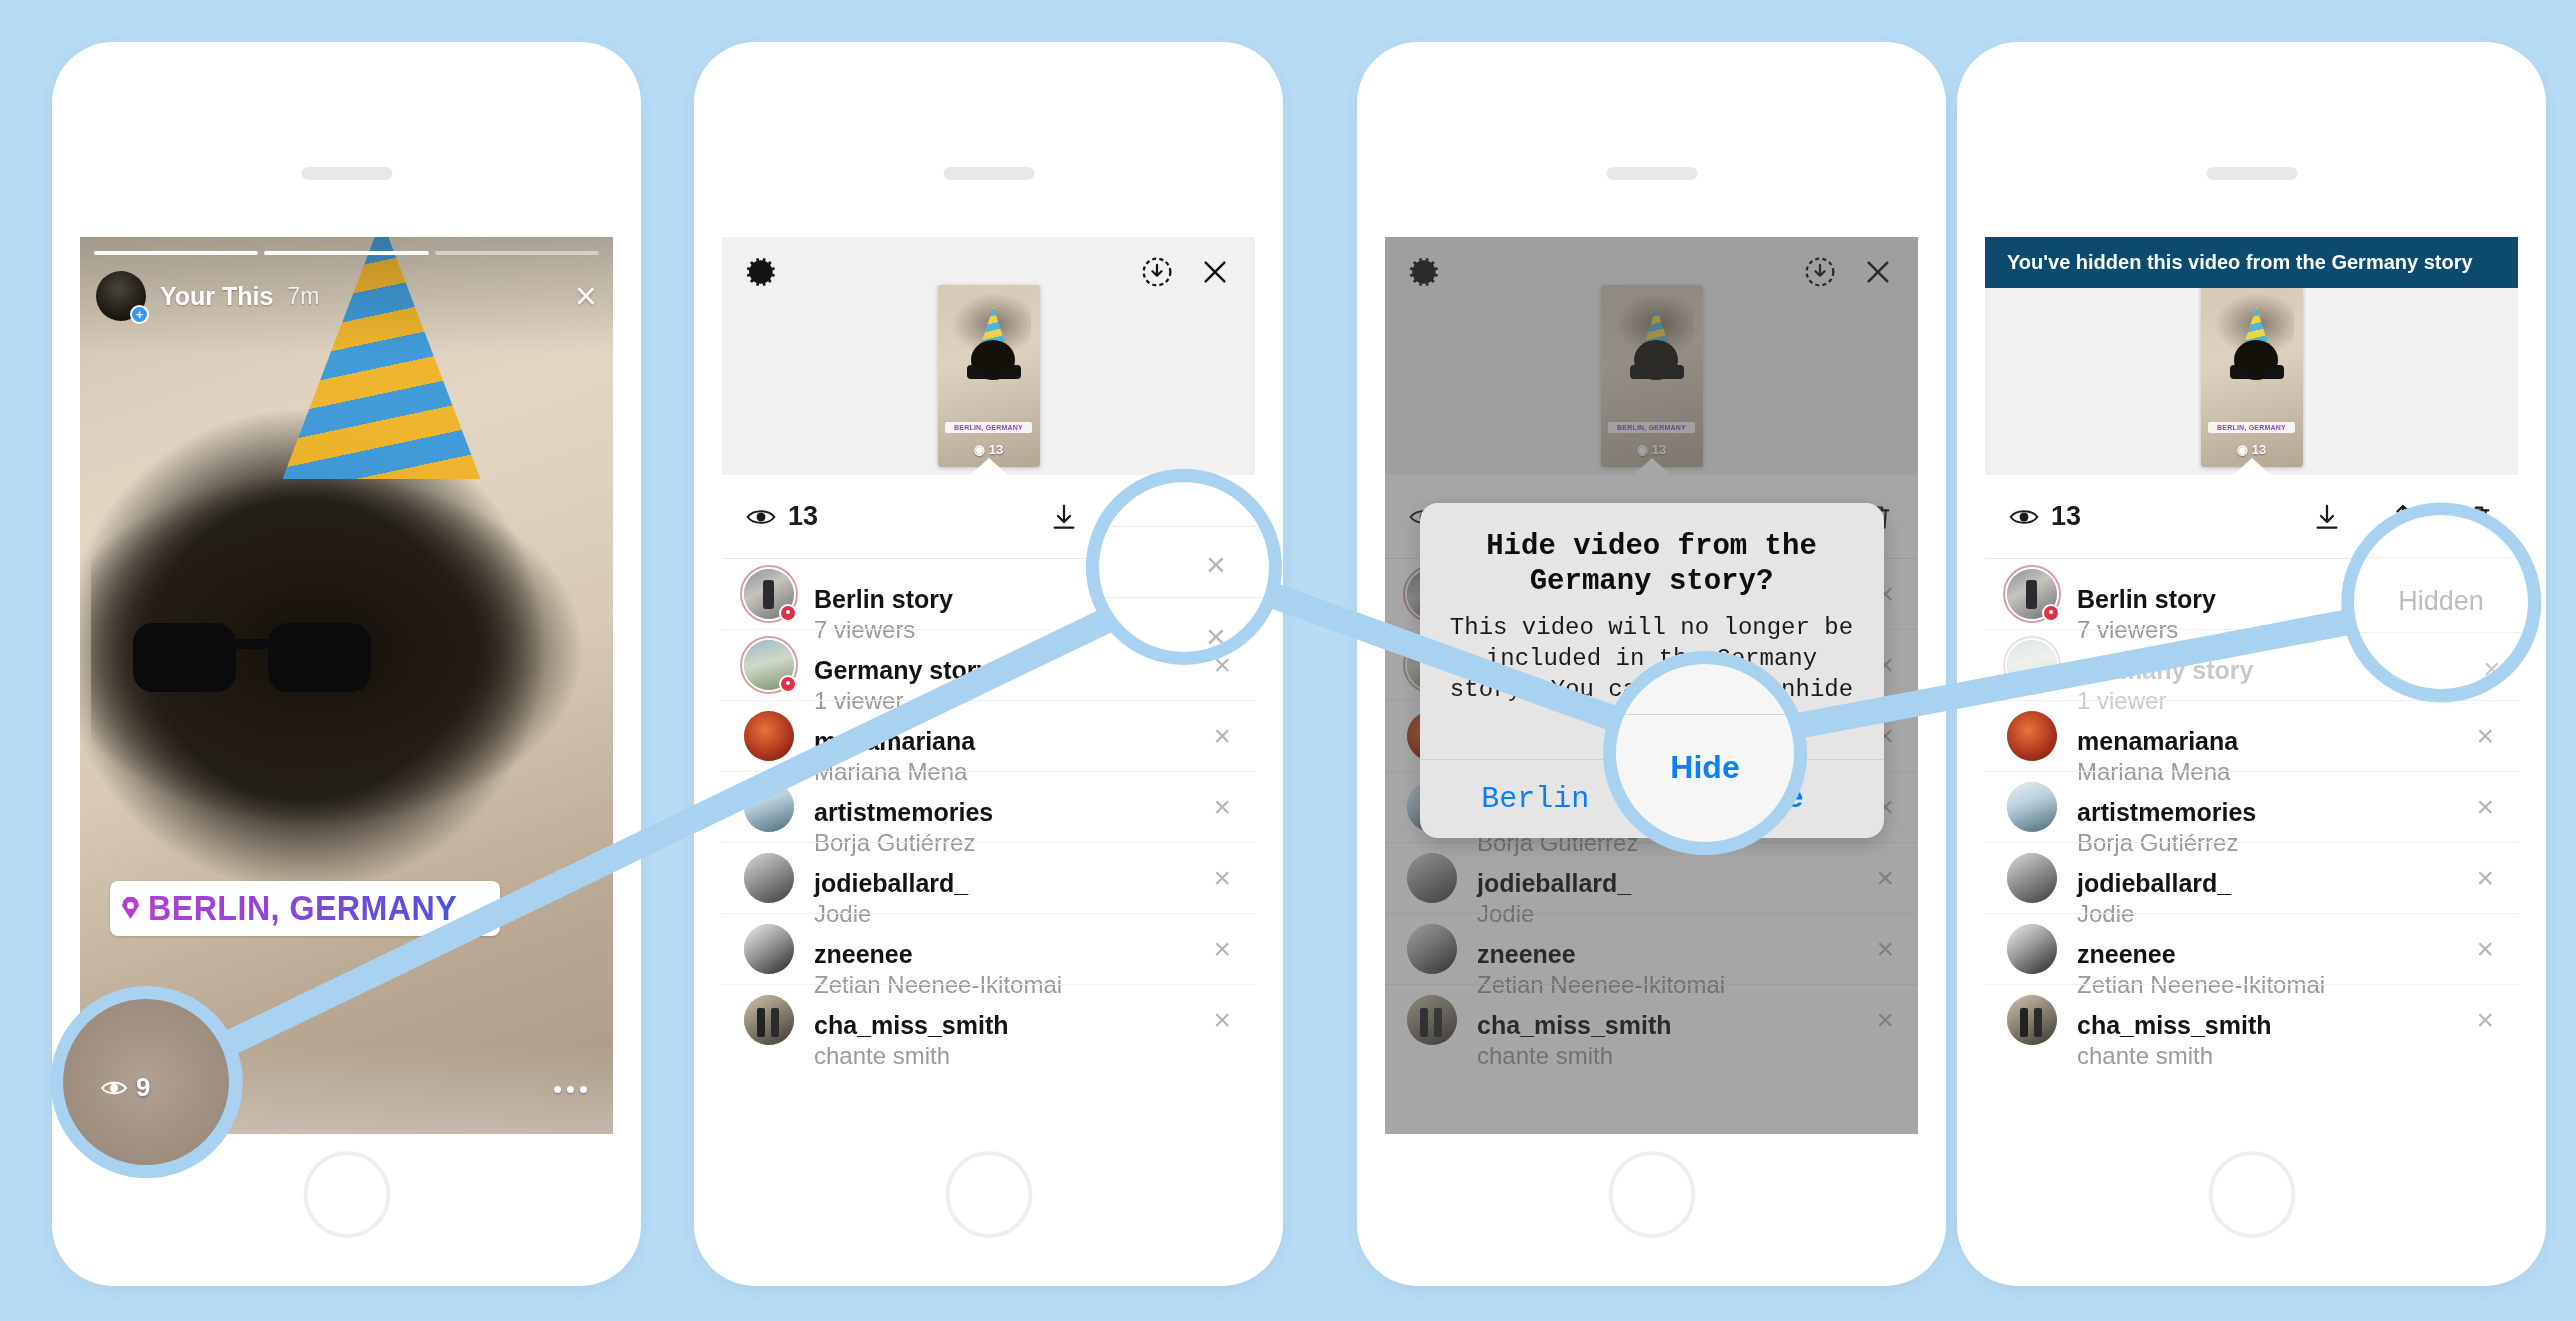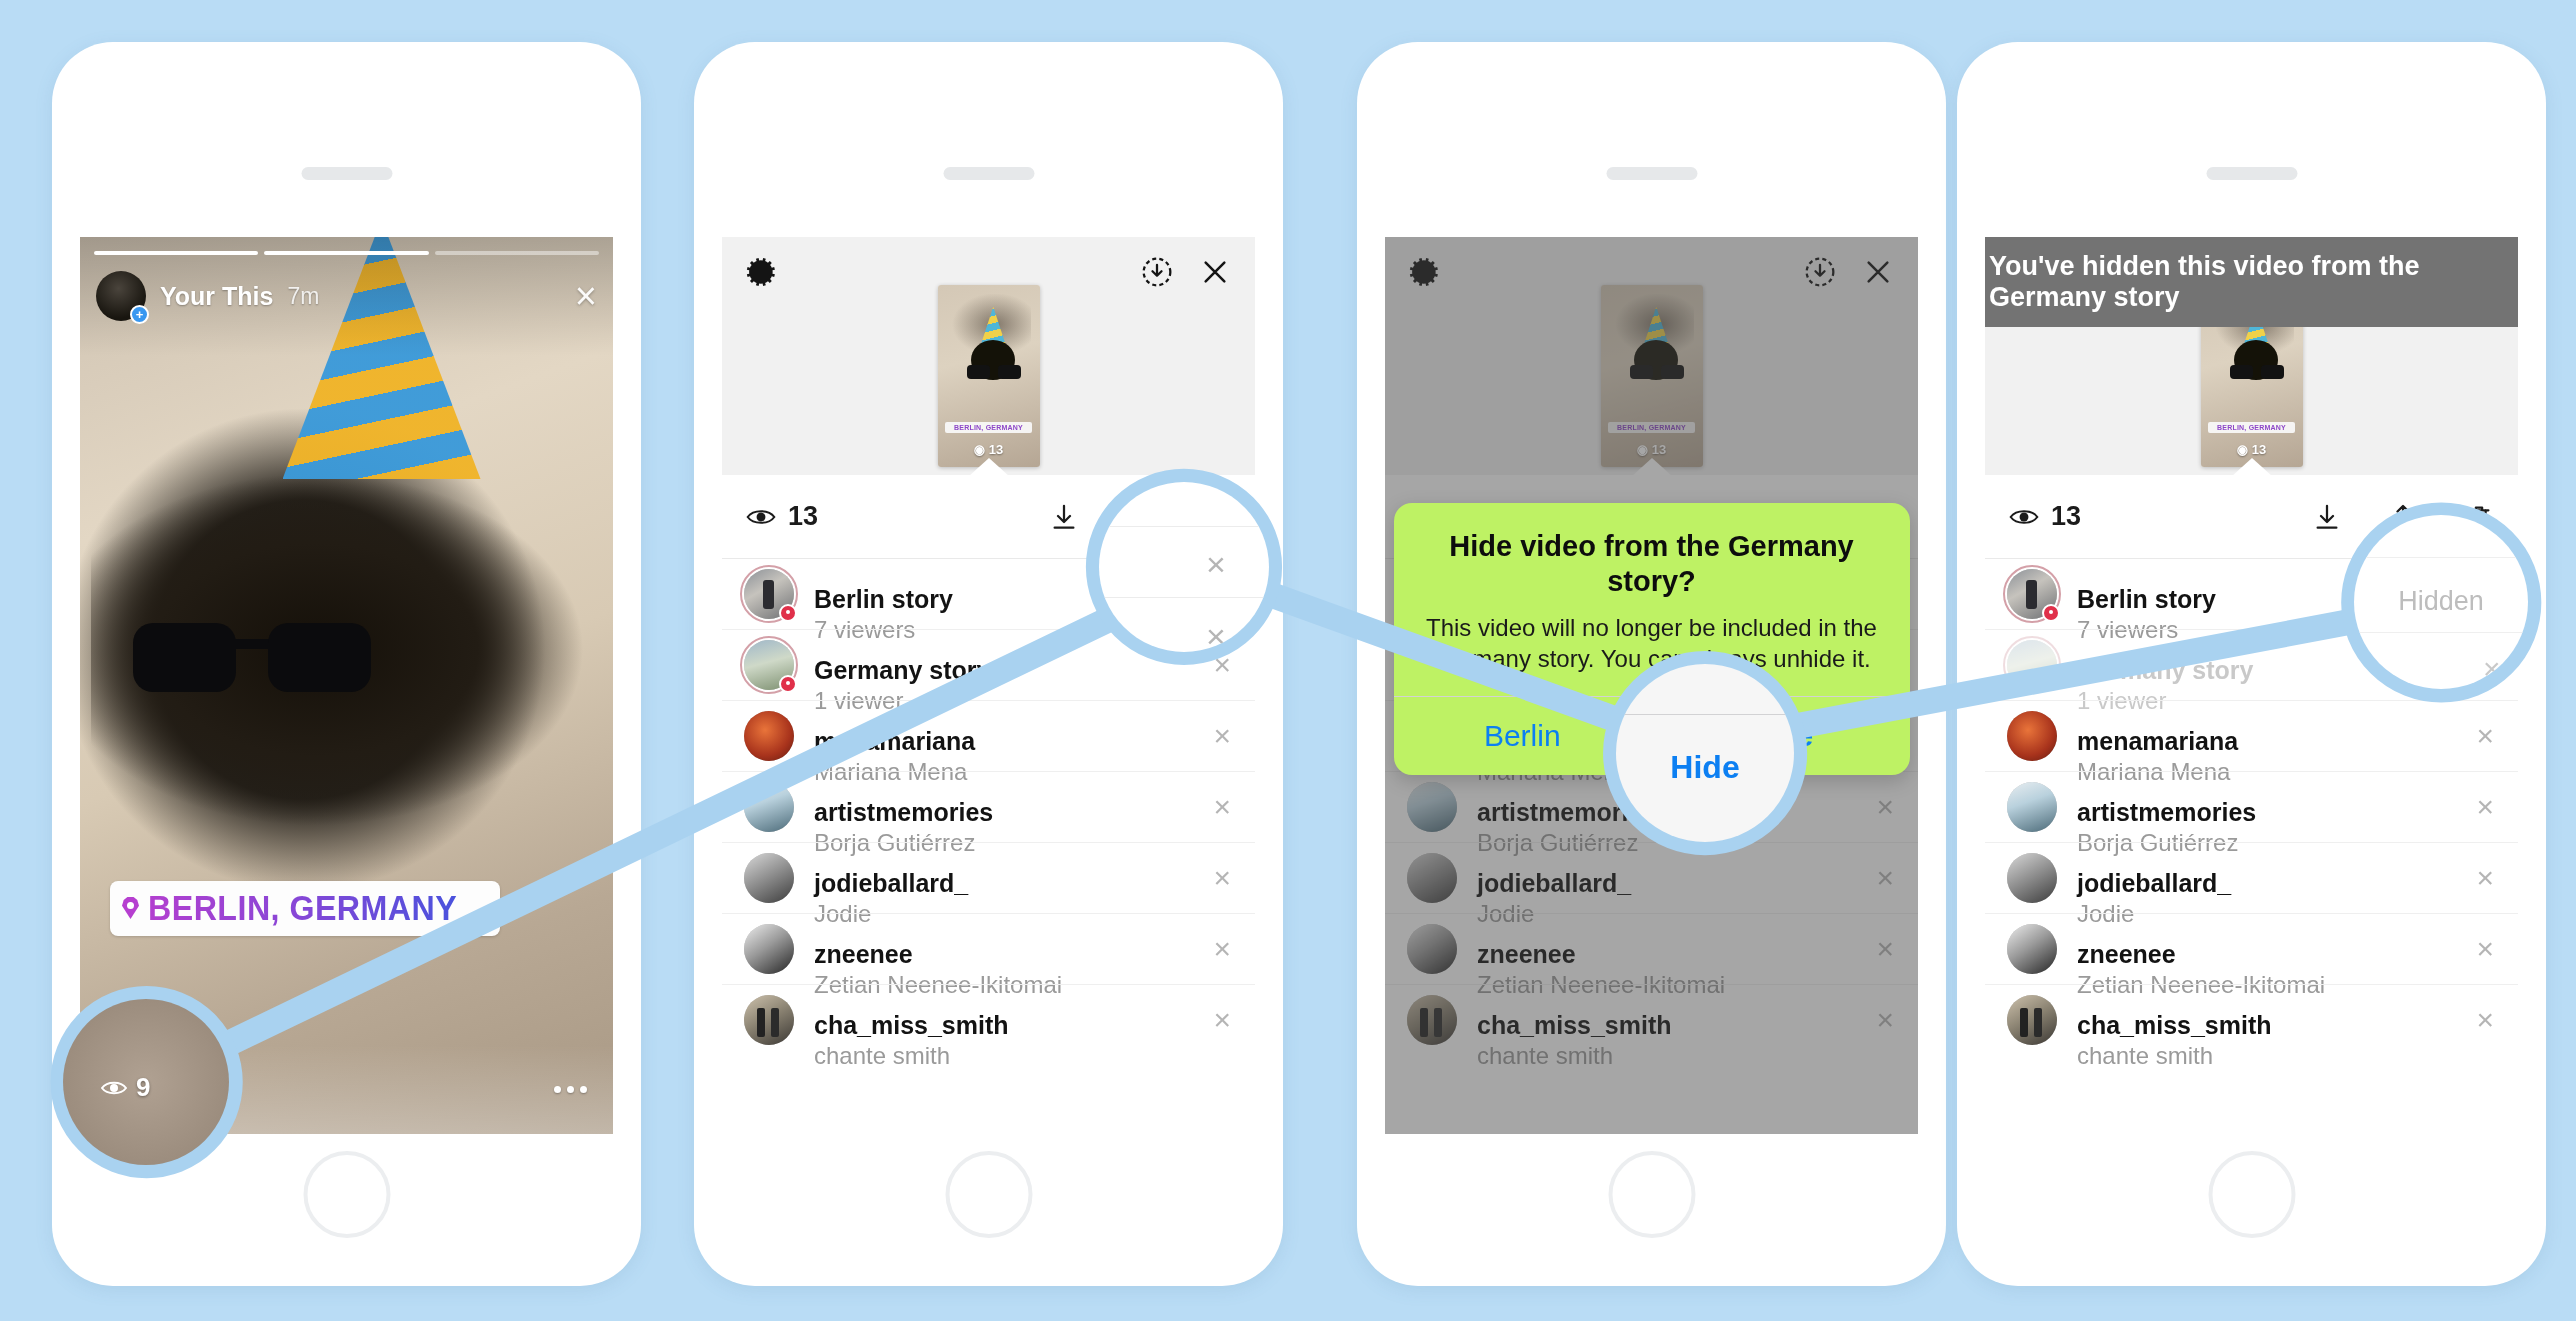--- a/index.html
+++ b/index.html
@@ -296,46 +296,47 @@
   .a-zneenee { background: linear-gradient(145deg,#efefef 0%,#9a9a9a 45%,#232323 100%); }
   .a-cha { background: linear-gradient(150deg,#cfc3ae 0%,#8d8574 45%,#3a3733 100%); }
   .a-cha::after { content:""; position:absolute; left:26%; top:26%; width:16%; height:58%;
      background:#222; border-radius:2px; box-shadow: 14px 0 0 #2b2b2b; }
 
   
   .dimmer { position: absolute; inset: 0; background: rgba(70,70,70,.48); }
   .alert {
     position: absolute;
     left: 50%; top: 266px; transform: translateX(-50%);
-    width: 516px;
-    background: #bef264;
+    width: 464px;
+    background: #e5e5e5;
     border-radius: 18px;
     overflow: hidden;
     box-shadow: 0 6px 20px rgba(0,0,0,.18);
+    font-family: Liberation Mono, monospace;
   }
   .alert-body { padding: 26px 24px 22px; text-align: center; }
   .alert-title { font-size: 29px; font-weight: 700; color: #0d0d0d; line-height: 1.22; }
   .alert-msg { font-size: 24px; color: #1a1a1a; line-height: 1.3; margin-top: 12px; }
   .alert-actions { display: flex; border-top: 1px solid #d2d2d4; }
   .alert-btn {
     flex: 1; text-align: center; padding: 22px 0;
     font-size: 30px; color: #0c7ff2;
   }
   .alert-btn.strong { font-weight: 700; }
   .alert-sep { width: 1px; background: #d2d2d4; }
 
   
   .banner {
     position: absolute;
     left: 0; right: 0; top: 0;
-    background: #737373;
+    background: #0c4a6e;
     color: #fff;
-    font-size: 27px;
+    font-size: 20px;
     font-weight: 700;
-    padding: 14px 4px;
+    padding: 14px 22px;
     z-index: 5;
   }
 
   
   #callouts { position: absolute; inset: 0; pointer-events: none; }
 
   
   svg { display: block; }
 </style>
 </head>

